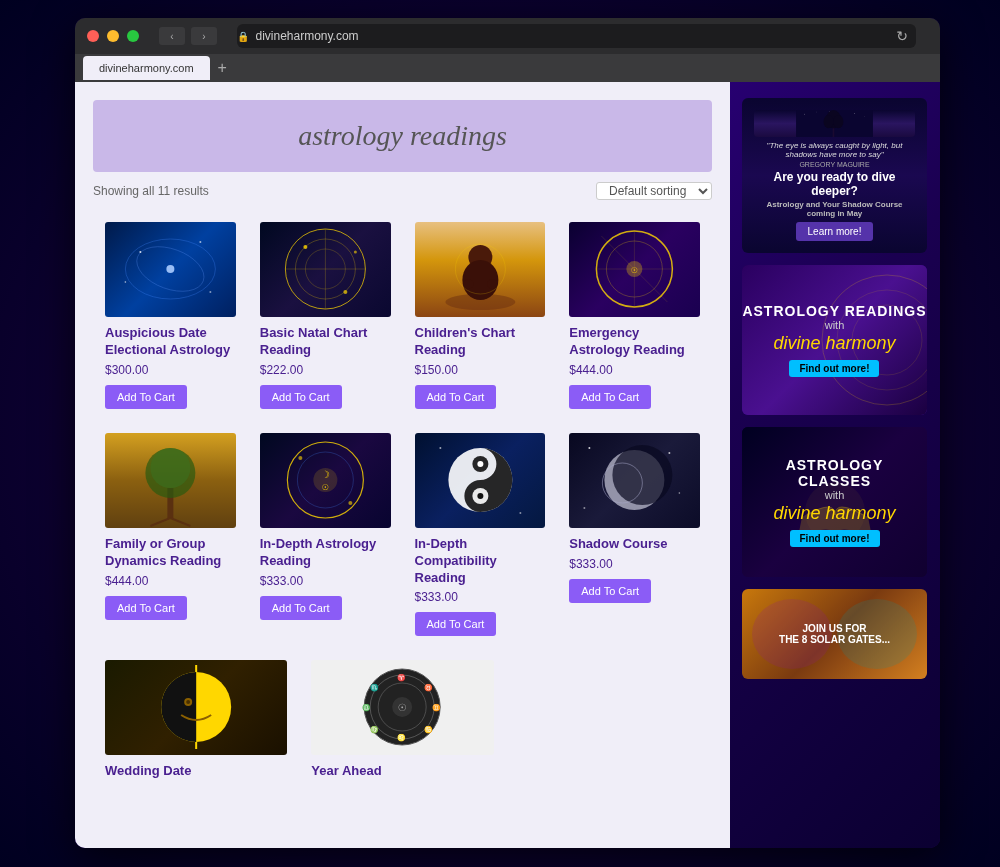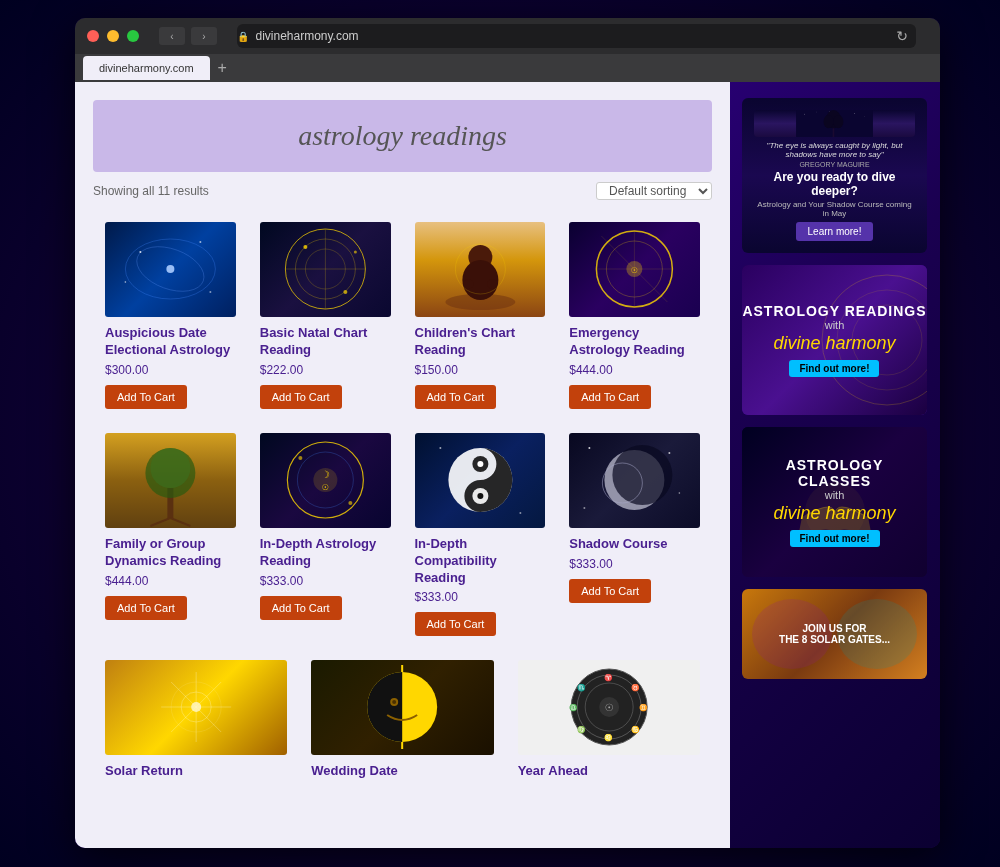--- a/index.html
+++ b/index.html
@@ -147,21 +147,21 @@
       line-height: 1.3;
     }
 
     .product-price {
       font-size: 12px;
       color: #4a2090;
       margin-bottom: 8px;
     }
 
     .add-to-cart-btn {
-      background: #c2410c;
+      background: #8b5cf6;
       color: white;
       border: none;
       padding: 6px 12px;
       border-radius: 3px;
       font-size: 11px;
       cursor: pointer;
       white-space: nowrap;
     }
 
     
@@ -230,20 +230,21 @@
     .ad-headline {
       font-size: 13px;
       font-weight: bold;
       color: #fff;
       margin-bottom: 2px;
     }
     .ad-subtext {
       font-size: 8px;
       color: #aaa;
       margin-bottom: 4px;
+      font-weight: bold;
     }
     .learn-more-btn {
       background: #5533aa;
       color: white;
       border: none;
       padding: 4px 12px;
       border-radius: 3px;
       font-size: 10px;
       cursor: pointer;
     }
@@ -564,37 +565,20 @@
             </svg>
           </div>
           <div class="product-title">Shadow Course</div>
           <div class="product-price">$333.00</div>
           <button class="add-to-cart-btn">Add To Cart</button>
         </div>
       </div>
 
       <div class="bottom-row">
 
-        <div class="product-card">
-          <div class="product-image" style="background: linear-gradient(135deg, #c08010, #ffd700, #a06000);">
-            <svg viewBox="0 0 120 95" xmlns="http://www.w3.org/2000/svg">
-
-              <g transform="translate(60,47)">
-                <line x1="0" y1="-35" x2="0" y2="35" stroke="#fff8d0" stroke-width="0.5" opacity="0.6"></line>
-                <line x1="-35" y1="0" x2="35" y2="0" stroke="#fff8d0" stroke-width="0.5" opacity="0.6"></line>
-                <line x1="-25" y1="-25" x2="25" y2="25" stroke="#fff8d0" stroke-width="0.5" opacity="0.6"></line>
-                <line x1="25" y1="-25" x2="-25" y2="25" stroke="#fff8d0" stroke-width="0.5" opacity="0.6"></line>
-                <circle r="15" fill="none" stroke="#fff8d0" stroke-width="0.5" opacity="0.6"></circle>
-                <circle r="25" fill="none" stroke="#fff8d0" stroke-width="0.3" opacity="0.4"></circle>
-                <circle r="5" fill="#fff8d0" opacity="0.8"></circle>
-              </g>
-            </svg>
-          </div>
-          <div class="product-title">Solar Return</div>
-        </div>
 
         <div class="product-card">
           <div class="product-image" style="background: linear-gradient(135deg, #1a1a00, #302000, #1a1000);">
             <svg viewBox="0 0 120 95" xmlns="http://www.w3.org/2000/svg">
 
               <circle cx="60" cy="47" r="35" fill="#ffd700"></circle>
               <path d="M60,12 A35,35 0 0,0 60,82" fill="#111"></path>
 
               <line x1="60" y1="12" x2="60" y2="5" stroke="#ffd700" stroke-width="2"></line>
               <line x1="60" y1="82" x2="60" y2="89" stroke="#ffd700" stroke-width="2"></line>

